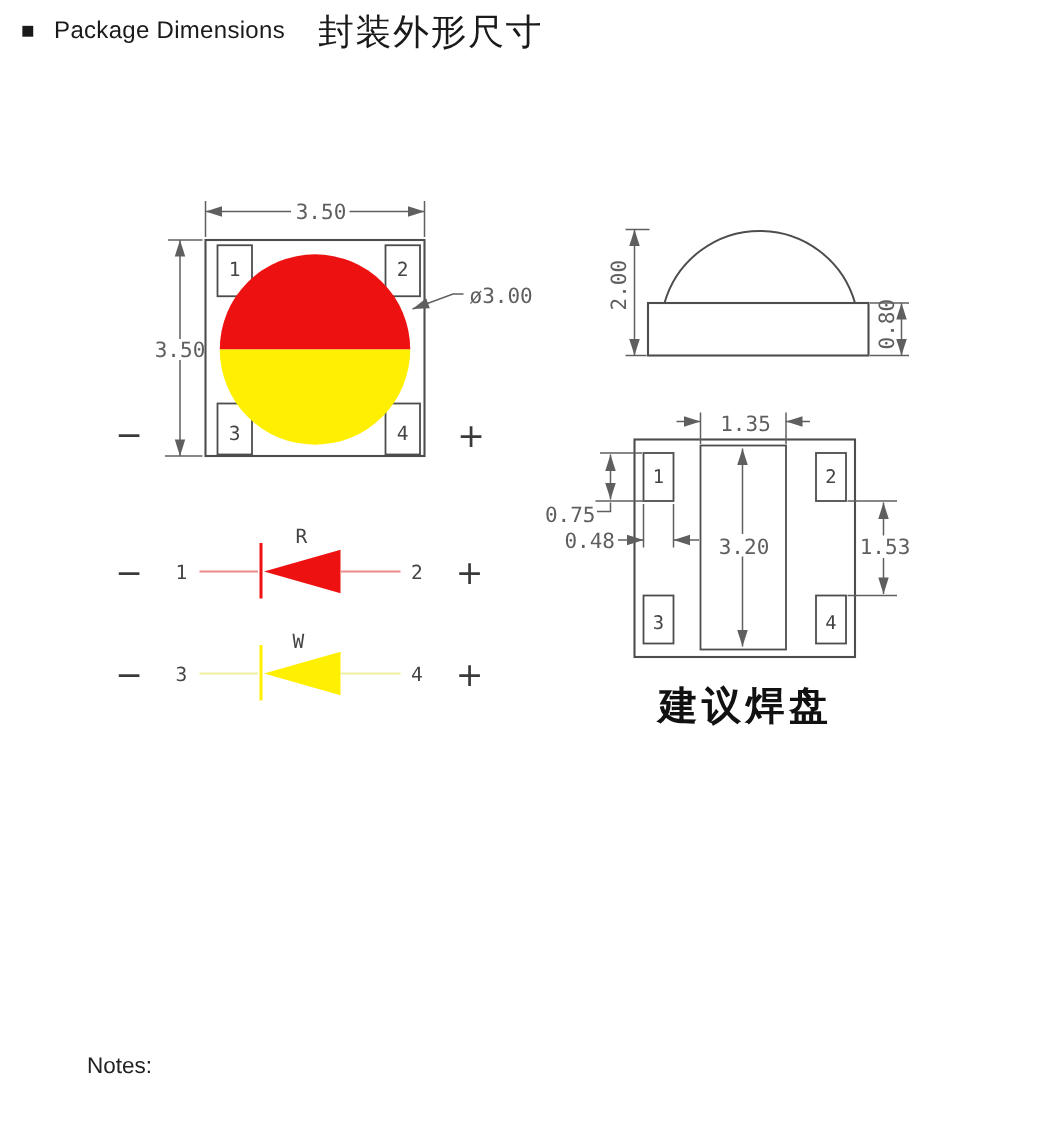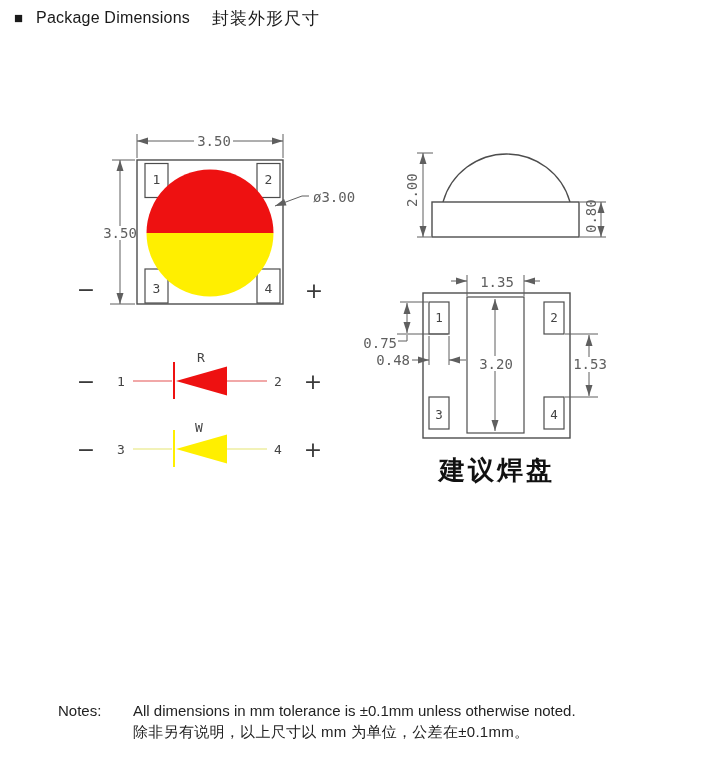--- a/index.html
+++ b/index.html
@@ -1,30 +1,30 @@
 <!DOCTYPE html>
 <html><head>
 <meta charset="utf-8">
 <style>
   html,body{margin:0;padding:0;background:#fff;}
   body{width:702px;height:757px;position:relative;font-family:"Liberation Sans",sans-serif;overflow:hidden;}
   .title{position:absolute;left:14px;top:5px;display:flex;align-items:center;color:#1a1a1a;}
   .title .bullet{font-size:15px;line-height:26px;margin-right:13px;}
   .title .en{font-size:16px;letter-spacing:.2px;margin-right:22px;}
-  .title .zh{font-size:17px;letter-spacing:1px;}
+  .title .zh{font-size:24px;letter-spacing:1px;}
   .drawing-svg{position:absolute;left:0;top:0;}
   .dimtxt{font-family:"DejaVu Sans Mono","Liberation Mono",monospace;font-size:14px;fill:#5f5f5f;}
   .pintxt{font-family:"DejaVu Sans Mono","Liberation Mono",monospace;font-size:13px;fill:#444;}
   .padtxt{font-family:"DejaVu Sans Mono","Liberation Mono",monospace;font-size:12.5px;fill:#444;}
   .signtxt{font-family:"DejaVu Sans",sans-serif;font-size:22px;fill:#3a3a3a;}
   .caption{font-family:"Liberation Sans",sans-serif;font-size:26px;font-weight:700;fill:#111;letter-spacing:3px;}
   .outline{stroke:#4d4d4d;stroke-width:1.4;fill:#fff;}
   .pad{stroke:#4d4d4d;stroke-width:1.2;fill:#fff;}
   .dim{stroke:#5f5f5f;stroke-width:1;fill:none;}
-  .notes{position:absolute;left:58px;top:700px;display:flex;color:#222;font-size:15px;line-height:21px;gap:23px;}
+  .notes{position:absolute;left:58px;top:700px;display:flex;color:#222;font-size:15px;line-height:21px;}
   .notes .label{width:52px;flex:none;}
   .notes .l2{letter-spacing:.3px;}
 </style>
 </head>
 <body>
 
 <div class="title">
   <span class="bullet">■</span>
   <span class="en">Package Dimensions</span>
   <span class="zh">封装外形尺寸</span>
@@ -150,17 +150,13 @@
     <line class="dim" x1="589" y1="335" x2="589" y2="396" marker-start="url(#arr)" marker-end="url(#arr)"></line>
     <rect x="572" y="357" width="34" height="15" fill="#fff"></rect>
     <text class="dimtxt" x="590" y="369" text-anchor="middle">1.53</text>
 
     <text class="caption" x="497" y="479" text-anchor="middle">建议焊盘</text>
   </g>
 </svg>
 
 <div class="notes">
   <div class="label">Notes:</div>
-  <div>
-    <div class="l1">All dimensions in mm tolerance is ±0.1mm unless otherwise noted.</div>
-    <div class="l2">除非另有说明，以上尺寸以 mm 为单位，公差在±0.1mm。</div>
-  </div>
 </div>
 
 </body></html>

